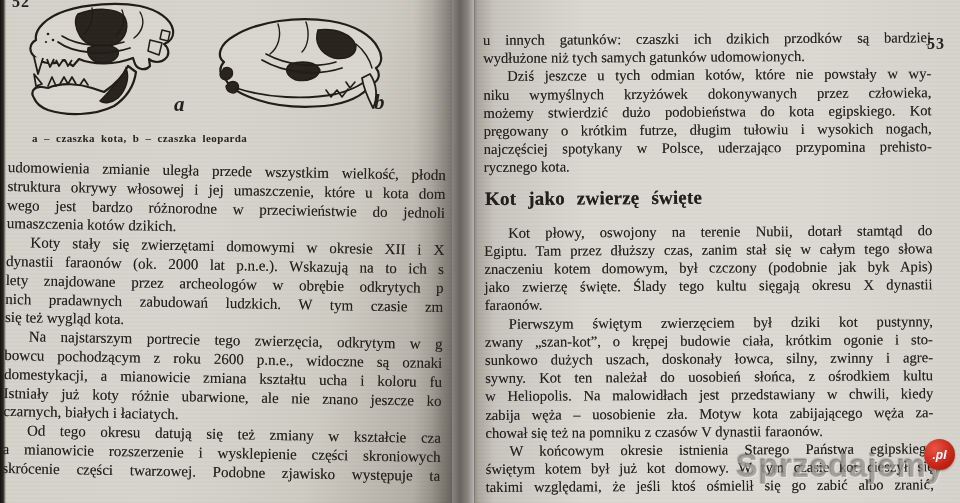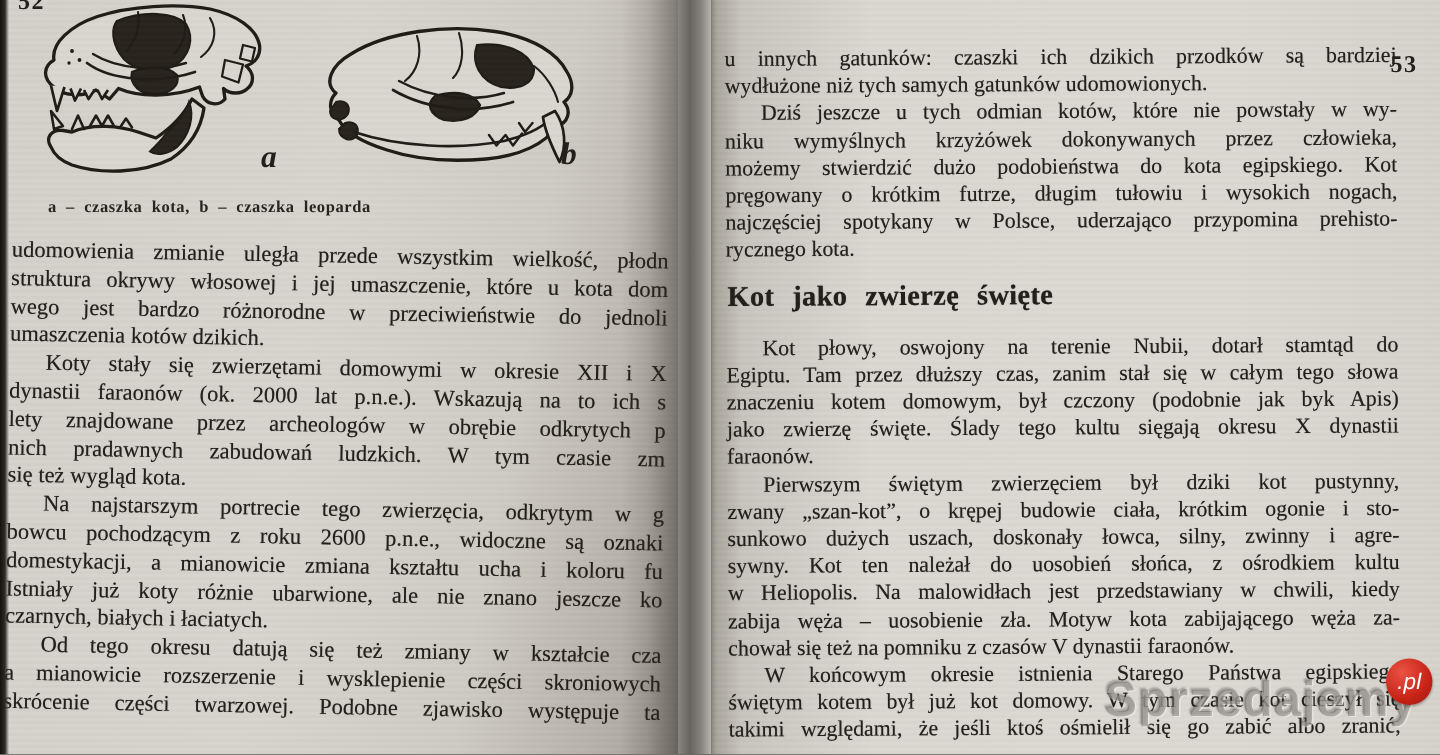--- a/index.html
+++ b/index.html
@@ -63,22 +63,22 @@
   .wm-text{
     font-family:"Liberation Sans",sans-serif;font-weight:700;font-size:33px;letter-spacing:.5px;
     color:rgba(95,92,87,.42);
     text-shadow:1px 1px 0 rgba(242,240,235,.55),-1px -1px 1px rgba(45,42,38,.28);
   }
   .wm-badge{
     position:absolute;right:-4px;top:-8px;width:31px;height:31px;border-radius:50%;
     background:radial-gradient(circle at 35% 30%,#ea5244,#c62417 60%,#9d160b);
     box-shadow:0 1px 2px rgba(0,0,0,.35);
     display:flex;align-items:center;justify-content:center;
-    font-family:"Liberation Sans",sans-serif;font-style:italic;font-weight:400;
-    font-size:15px;color:#fff;
+    font-family:"Liberation Sans",sans-serif;font-style:italic;font-weight:700;
+    font-size:12px;color:#fff;
   }
   .ink{stroke:#1f1c16;fill:none;stroke-linecap:round;stroke-linejoin:round;}
   .bone{fill:#dad7d0;stroke:#1f1c16;stroke-linejoin:round;}
   .dark{fill:#28241d;stroke:#1f1c16;}
 </style>
 </head>
 <body>
 
 <div class="photo">
 

